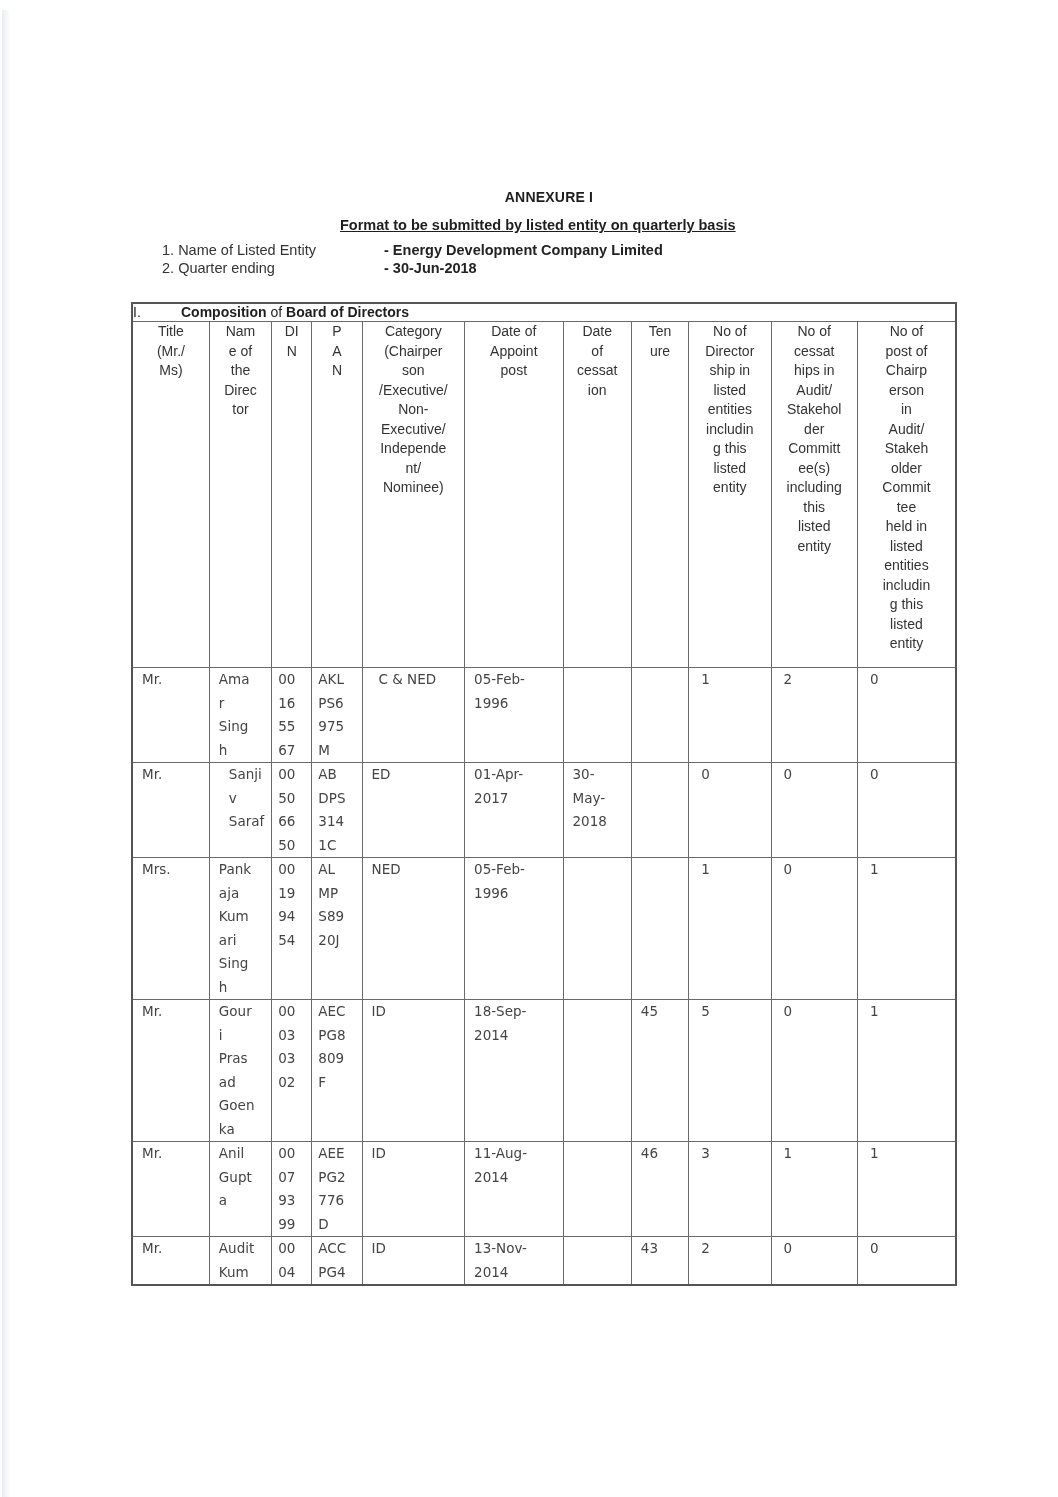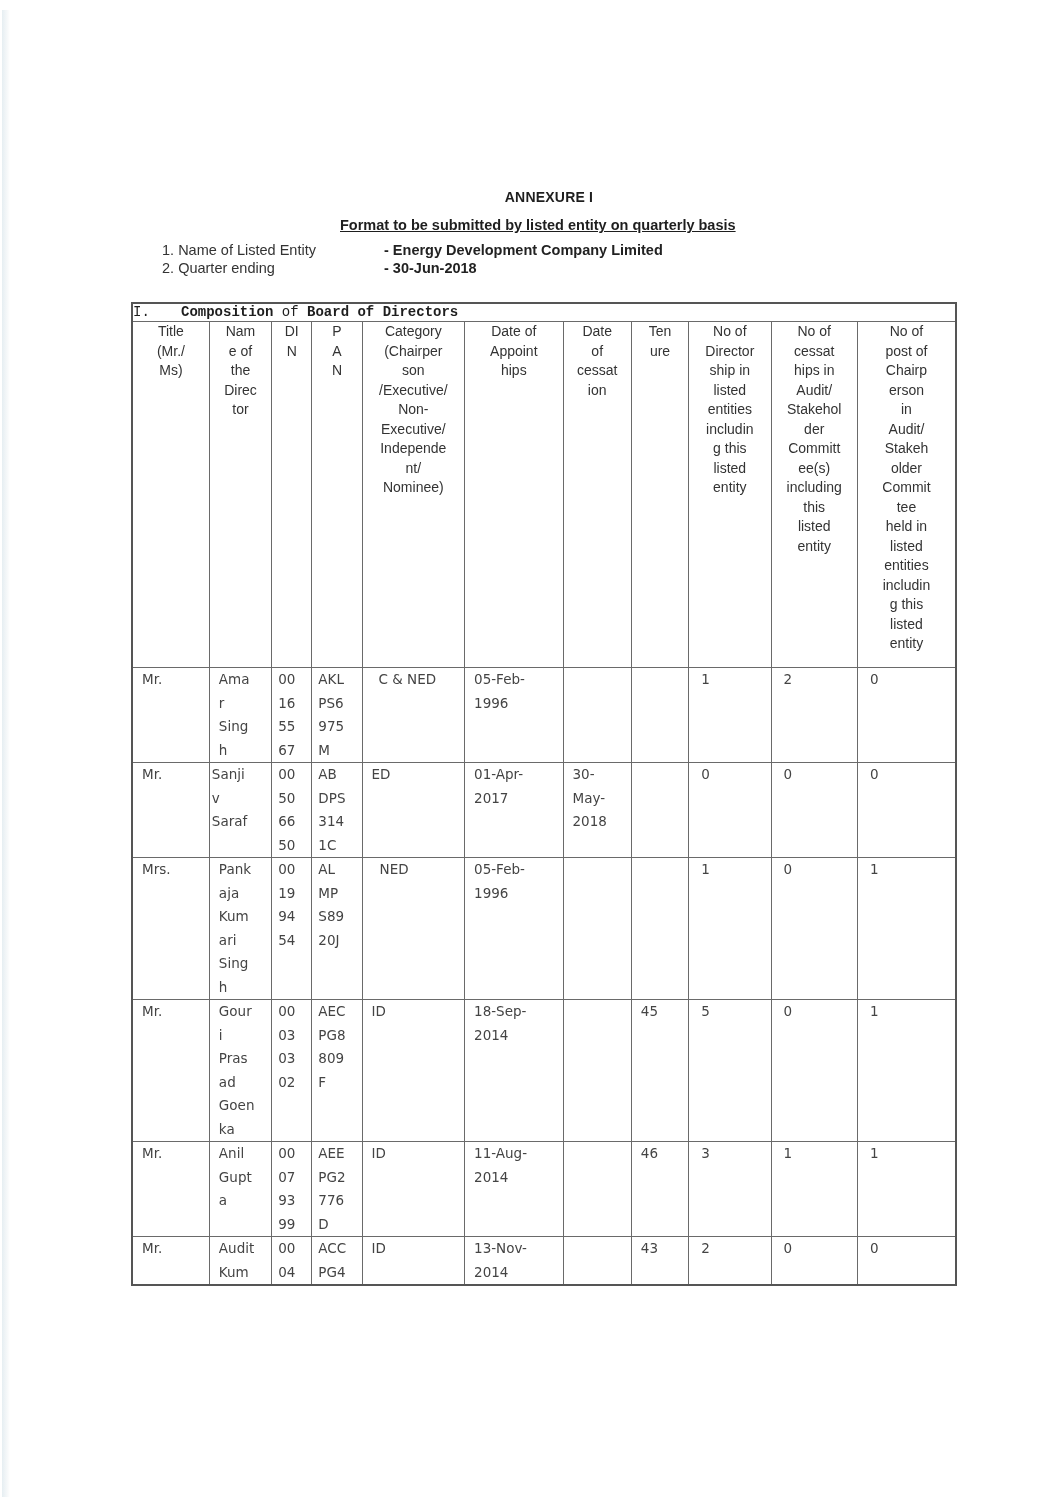--- a/index.html
+++ b/index.html
@@ -14,21 +14,21 @@
   .subtitle { position: absolute; top: 217px; left: 340px; font-size: 14.5px; font-weight: bold; text-decoration: underline; }
   .meta { position: absolute; left: 162px; font-size: 14.5px; color: #333; }
   .meta .lbl { display: inline-block; width: 222px; }
   .meta .val { font-weight: bold; color: #222; }
   .meta1 { top: 242px; }
   .meta2 { top: 260px; }
 
   table.board { position: absolute; left: 131px; top: 302px; border-collapse: collapse; table-layout: fixed; width: 826px; }
   table.board td, table.board th { border: 1px solid #6a6a6a; vertical-align: top; padding: 0; }
   table.board { border: 2px solid #555; }
-  .section-row td { height: 17px; font-size: 14px; font-weight: bold; padding: 0 3px; border-bottom: 2px solid #555; font-family: Liberation Mono, monospace; }
+  .section-row td { height: 17px; font-size: 14px; font-weight: bold; padding: 0 3px; border-bottom: 2px solid #555; }
   .section-row .num { display: inline-block; width: 48px; font-weight: normal; }
   .section-row .light { font-weight: normal; }
   th.hcell { font-weight: normal; font-size: 14px; line-height: 19.5px; color: #333; text-align: center; padding-top: 2px; height: 345px; word-break: break-all; }
   th.hcell span { display: block; }
   td.cell { font-family: "DejaVu Sans", sans-serif; font-size: 13.5px; line-height: 23.5px; color: #444; padding: 3px 0 0 10px; }
   td.cell span { display: block; }
 </style>
 </head>
 <body>
 
@@ -93,21 +93,21 @@
           <span>/Executive/</span>
           <span>Non-</span>
           <span>Executive/</span>
           <span>Independe</span>
           <span>nt/</span>
           <span>Nominee)</span>
         </th>
         <th class="hcell">
           <span>Date of</span>
           <span>Appoint</span>
-          <span>hips</span>
+          <span>post</span>
         </th>
         <th class="hcell">
           <span>Date</span>
           <span>of</span>
           <span>cessat</span>
           <span>ion</span>
         </th>
         <th class="hcell">
           <span>Ten</span>
           <span>ure</span>
@@ -199,21 +199,21 @@
           <span>2</span>
         </td>
         <td class="cell" style="padding-left: 12px;">
           <span>0</span>
         </td>
       </tr>
       <tr>
         <td class="cell" style="padding-left: 9px;">
           <span>Mr.</span>
         </td>
-        <td class="cell" style="padding-left: 2px; margin-left: 20px;">
+        <td class="cell" style="padding-left: 19px; margin-left: 20px;">
           <span>Sanji</span>
           <span>v</span>
           <span>Saraf</span>
         </td>
         <td class="cell" style="padding-left: 6px;">
           <span>00</span>
           <span>50</span>
           <span>66</span>
           <span>50</span>
         </td>
@@ -265,21 +265,21 @@
           <span>19</span>
           <span>94</span>
           <span>54</span>
         </td>
         <td class="cell" style="padding-left: 6px;">
           <span>AL</span>
           <span>MP</span>
           <span>S89</span>
           <span>20J</span>
         </td>
-        <td class="cell" style="padding-left: 17px;">
+        <td class="cell" style="padding-left: 9px;">
           <span>NED</span>
         </td>
         <td class="cell" style="padding-left: 9px;">
           <span>05-Feb-</span>
           <span>1996</span>
         </td>
         <td class="cell" style="padding-left: 9px;"></td>
         <td class="cell" style="padding-left: 9px;">
           <span></span>
         </td>

